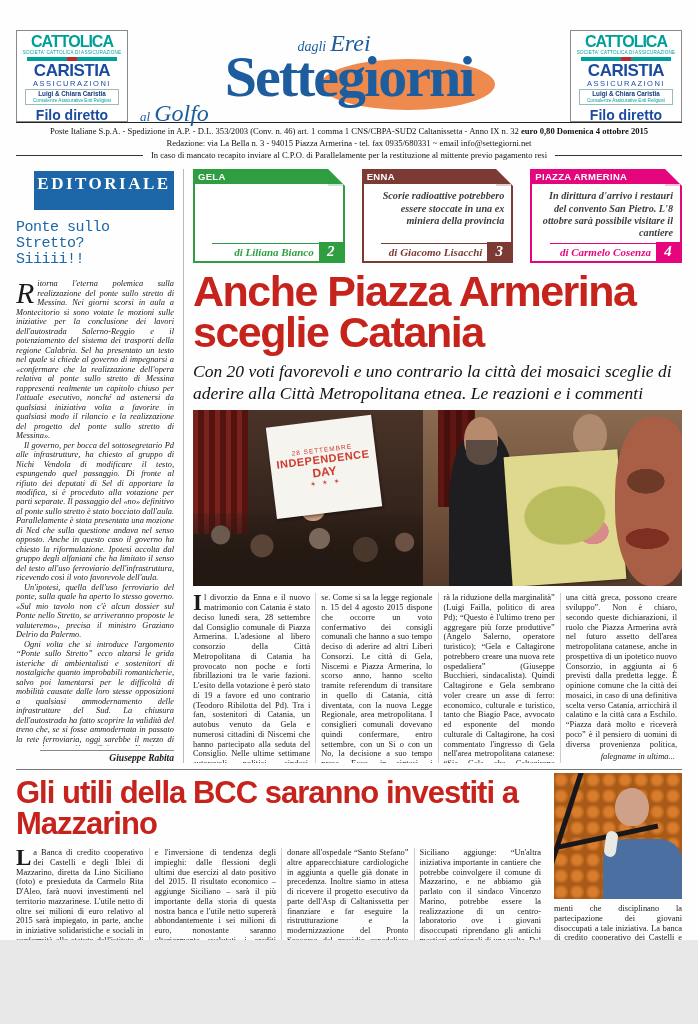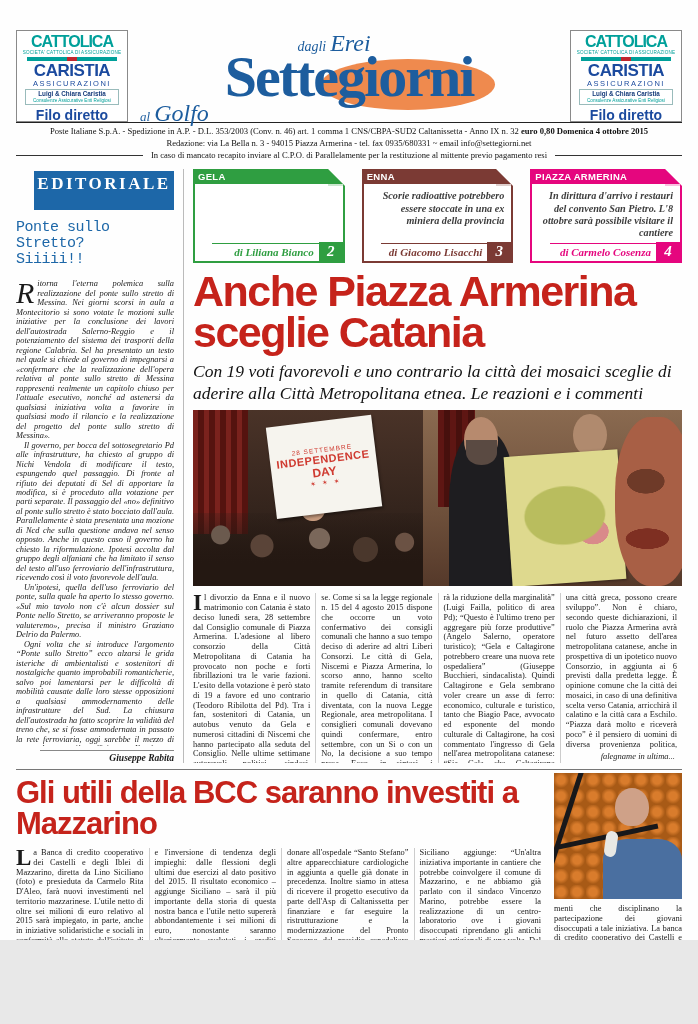--- a/index.html
+++ b/index.html
@@ -219,21 +219,21 @@
           <div class="teaser-fold"></div>
           <div class="teaser-text">In dirittura d'arrivo i restauri del convento San Pietro. L'8 ottobre sarà possibile visitare il cantiere</div>
           <div class="teaser-foot">
             <div class="t-byline">di Carmelo Cosenza</div>
             <div class="t-num">4</div>
           </div>
         </div>
       </div>
 
       <div class="headline">Anche Piazza Armerina sceglie Catania</div>
-      <div class="subhead">Con 19 voti favorevoli e uno contrario la città dei mosaici sceglie di aderire alla Città Metropolitana etnea. Le reazioni e i commenti</div>
+      <div class="subhead">Con 20 voti favorevoli e uno contrario la città dei mosaici sceglie di aderire alla Città Metropolitana etnea. Le reazioni e i commenti</div>
 
       <div class="photo">
         <div class="ph-left">
           <div class="curtain"></div>
           <div class="crowd"></div>
           <div class="cheer-arm"></div>
           <div class="cheer-head"></div>
           <div class="sign">
             <div class="s1">28 SETTEMBRE</div>
             <div class="s2">INDEPENDENCE</div>

